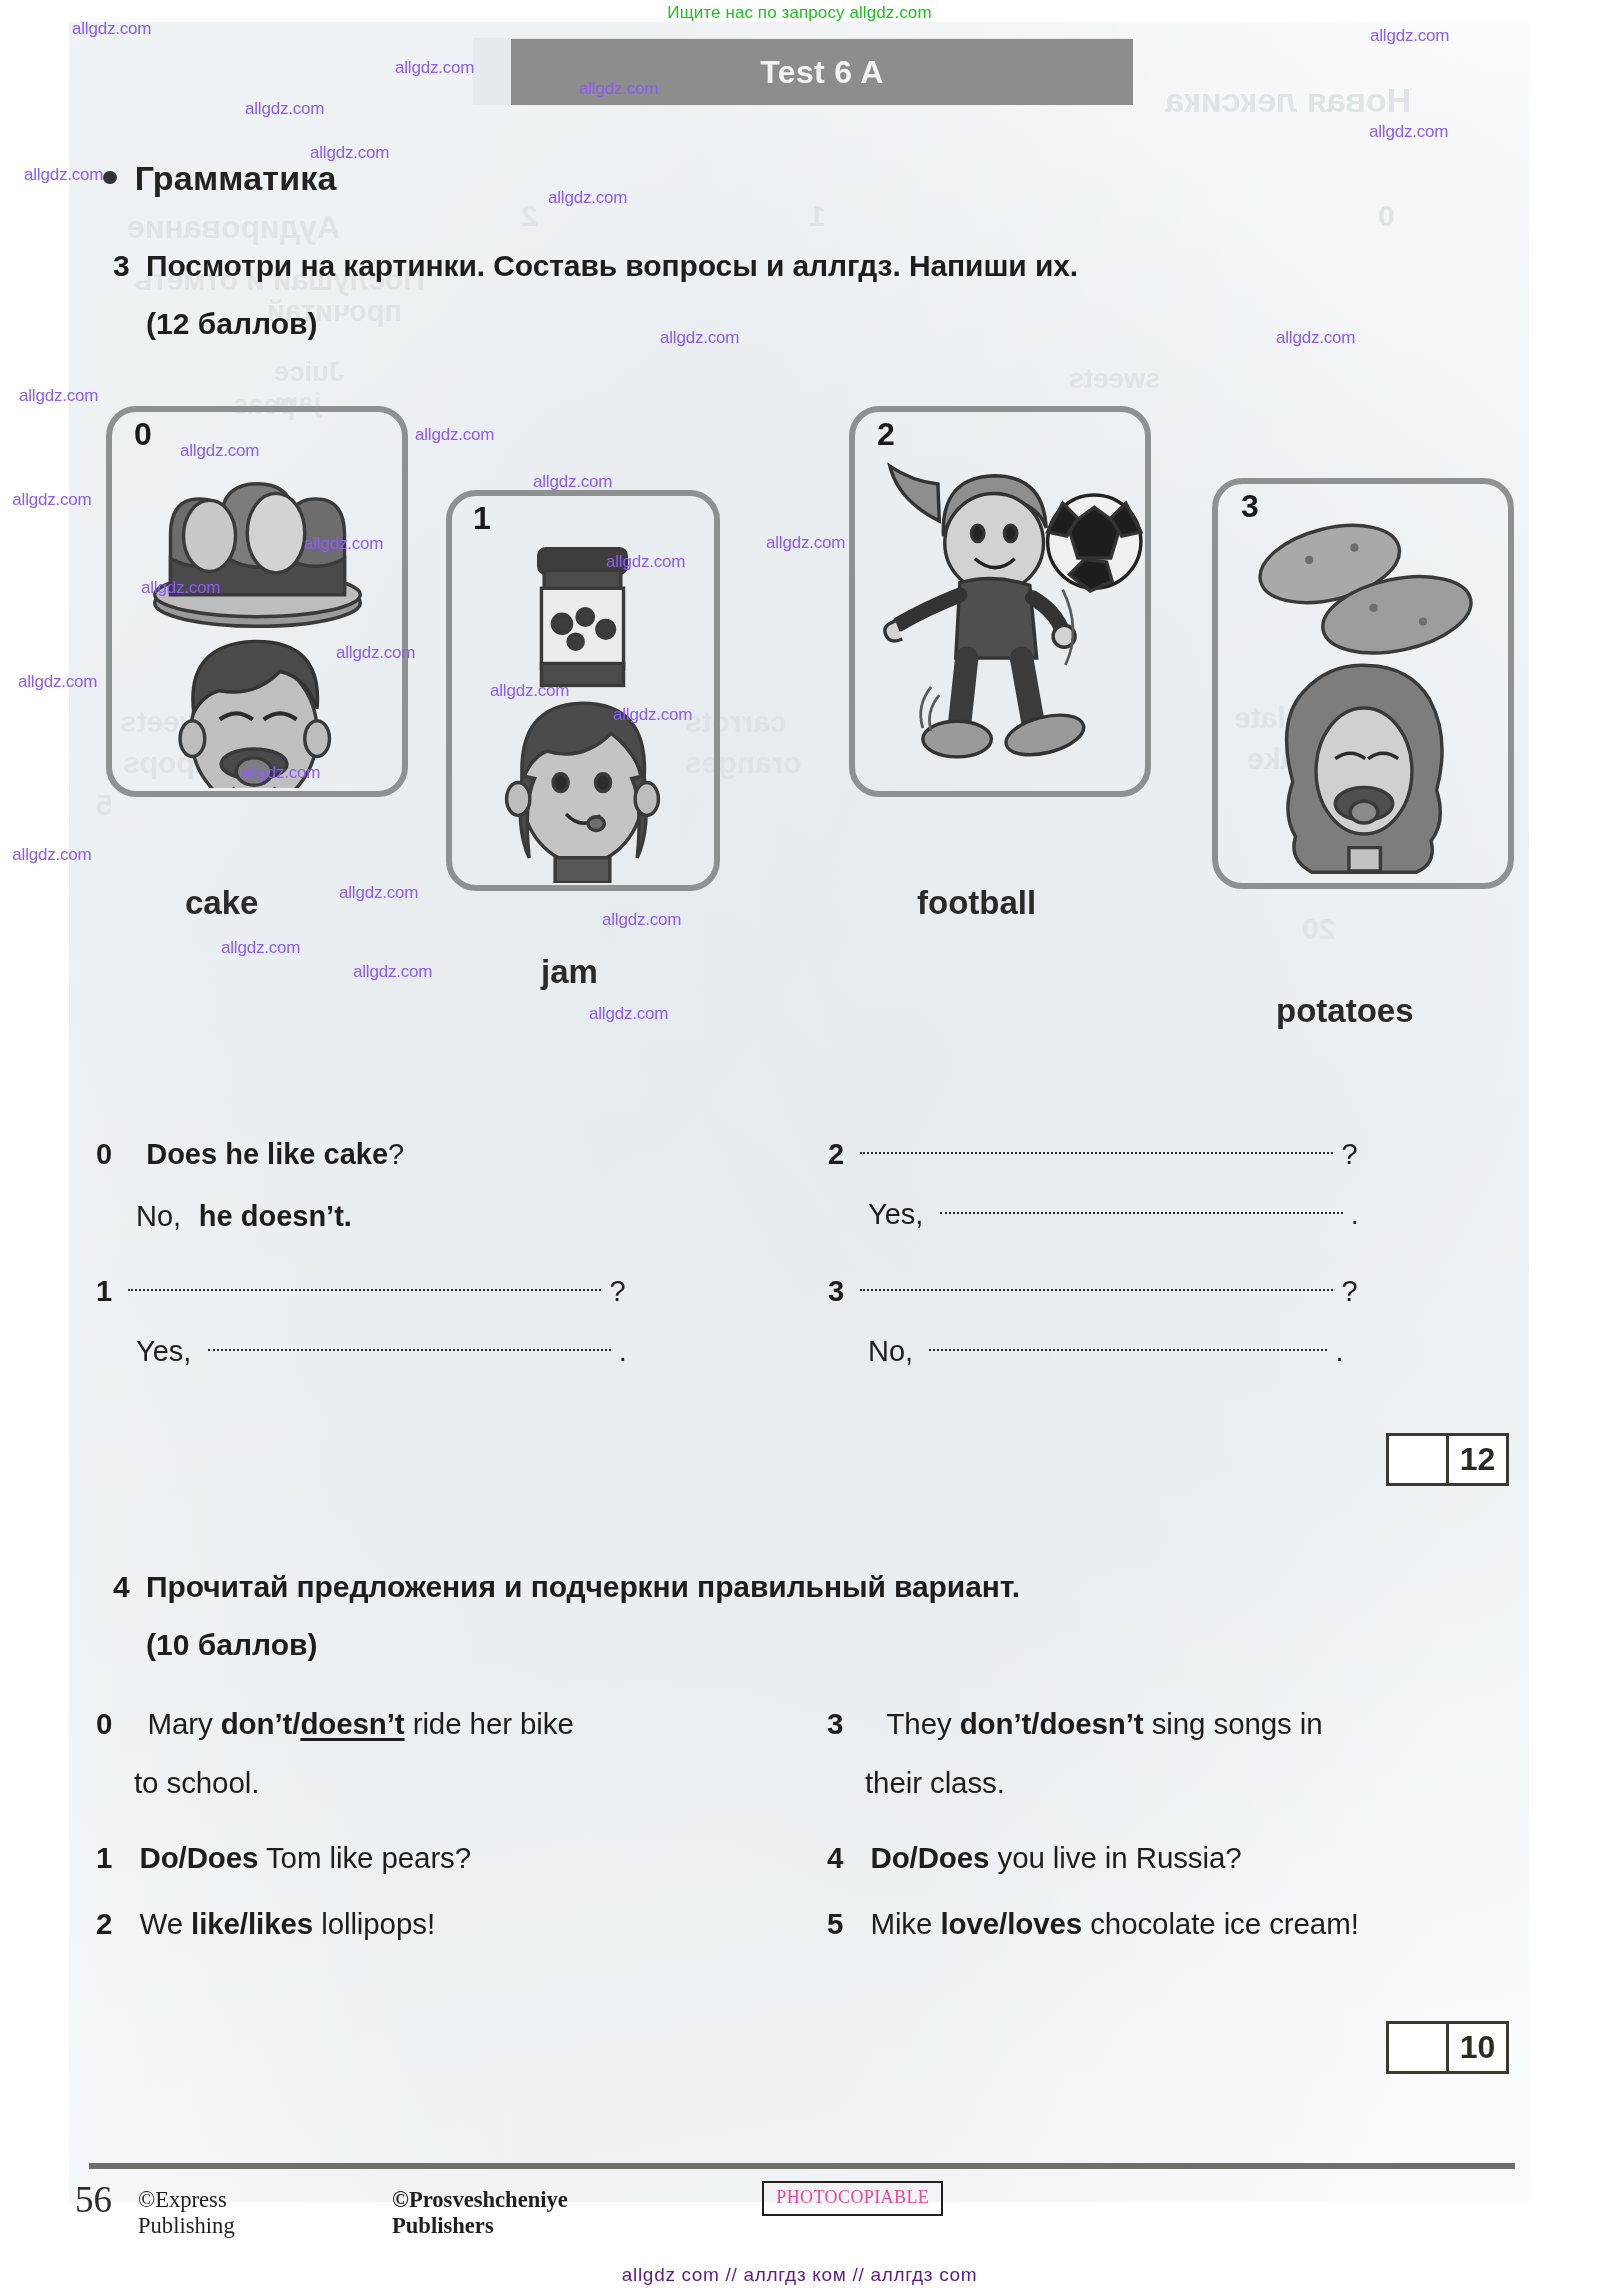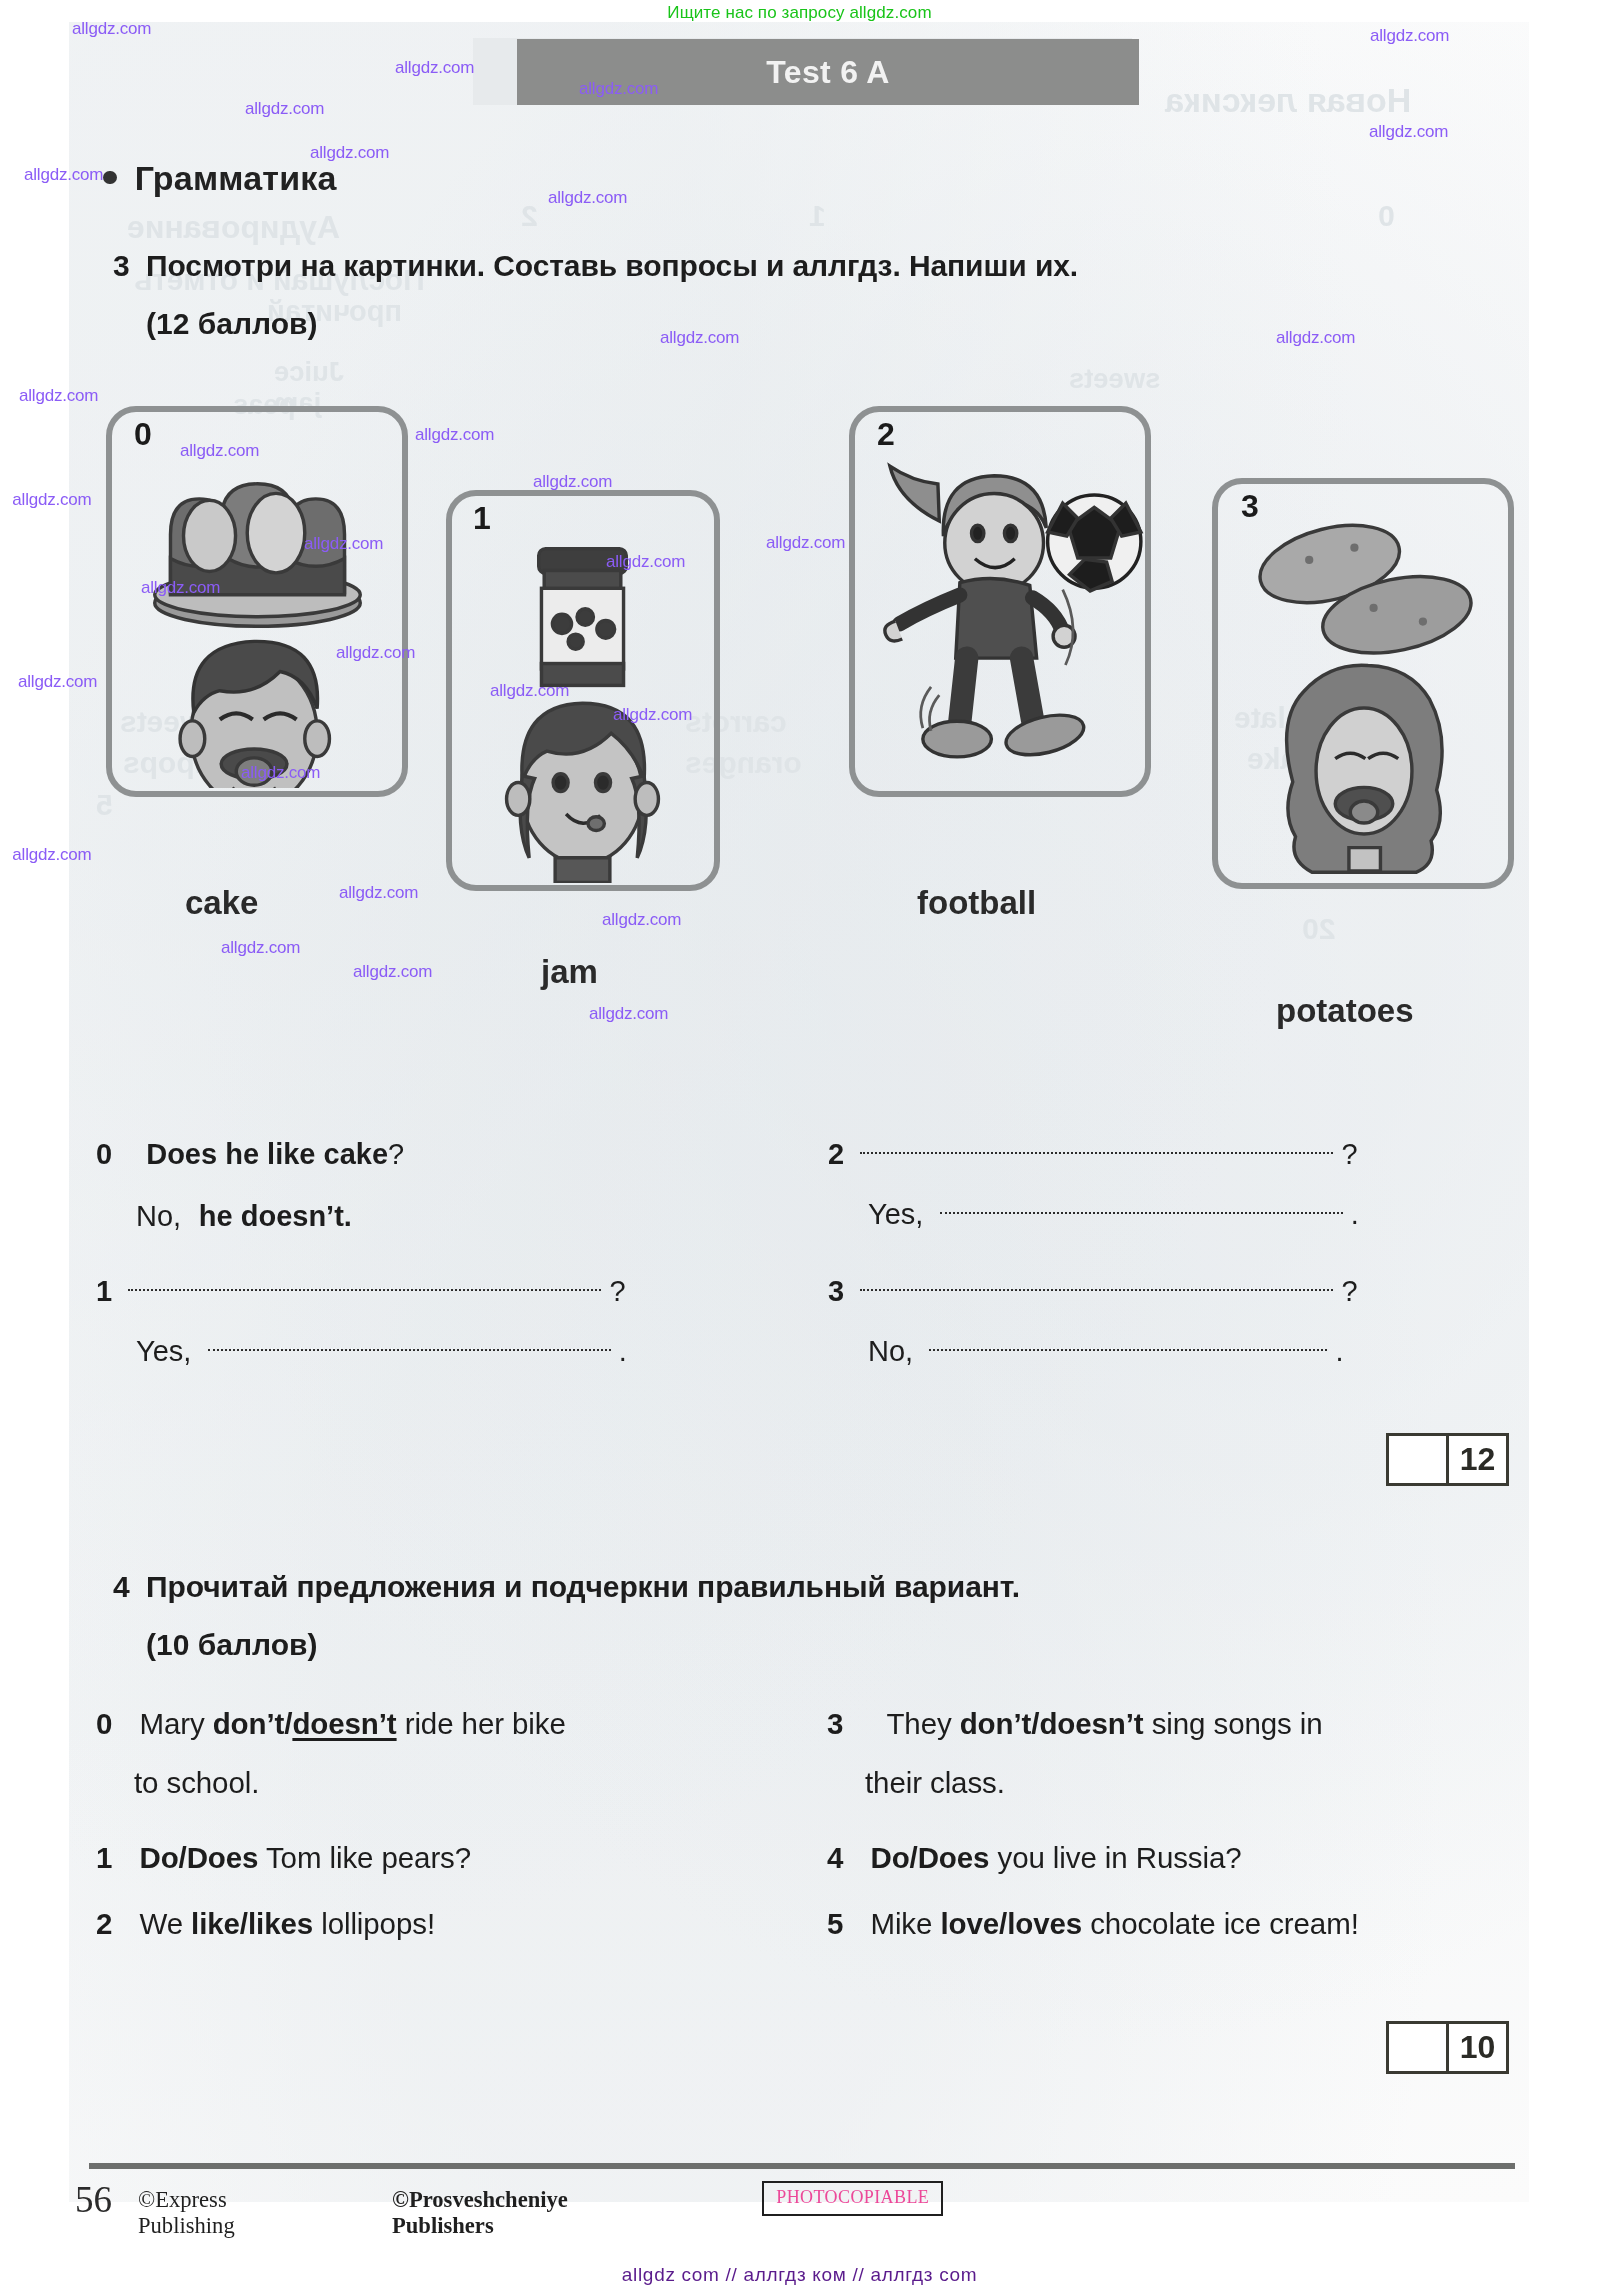--- a/index.html
+++ b/index.html
@@ -79,21 +79,21 @@
   #titleblock{
     position:absolute; left:473px; top:38px;
     width:659px; height:67px;
     z-index:10;
   }
   #titleshadow{
     position:absolute; left:0; top:0; width:659px; height:67px;
     background:#e7eaec;
   }
   #titlebar{
-    position:absolute; left:44px; top:1.4px;
+    position:absolute; left:38px; top:1.4px;
     width:622px; height:66px;
     background:#8c8d8c;
     display:flex; align-items:center; justify-content:center;
   }
   #titlebar span{
     color:#f2f2f2;
     font-size:32px; font-weight:700;
     letter-spacing:0.3px;
   }
 
@@ -436,21 +436,21 @@
 <div id="ex4head">
   <span class="num">4</span>
   <span class="txt">Прочитай предложения и подчеркни правильный вариант.</span>
   <span class="pts">(10 баллов)</span>
 </div>
 
 <div id="ex4list">
 
   <div class="sline" style="left:0px; top:0px;">
     <span class="idx">0</span>
-    <span style="margin-left:19px;">Mary </span><span class="bold">don’t</span><span class="bold">/</span><span class="bold u">doesn’t</span><span> ride her bike</span>
+    <span style="margin-left:27px;">Mary </span><span class="bold">don’t</span><span class="bold">/</span><span class="bold u">doesn’t</span><span> ride her bike</span>
   </div>
   <div class="sline" style="left:38px; top:59px;">
     <span>to school.</span>
   </div>
 
   <div class="sline" style="left:0px; top:134px;">
     <span class="idx">1</span>
     <span style="margin-left:19px;"></span><span class="bold">Do</span><span class="bold">/</span><span class="bold">Does</span><span> Tom like pears?</span>
   </div>
 

